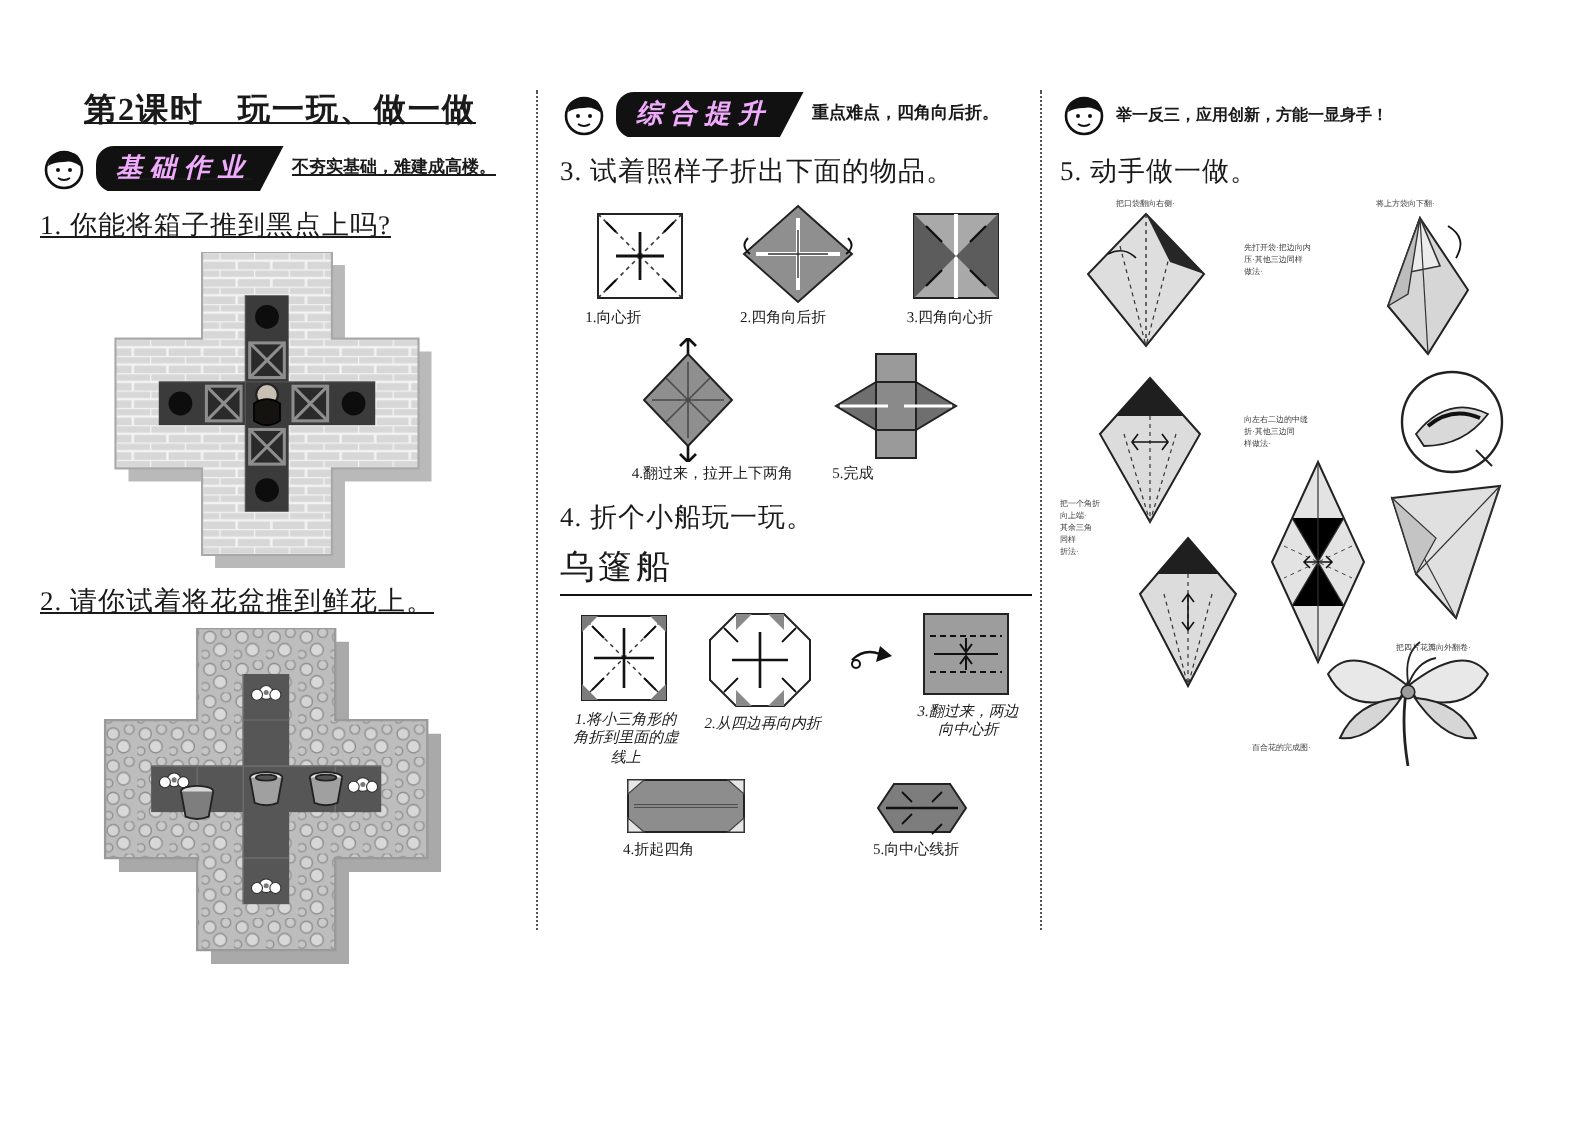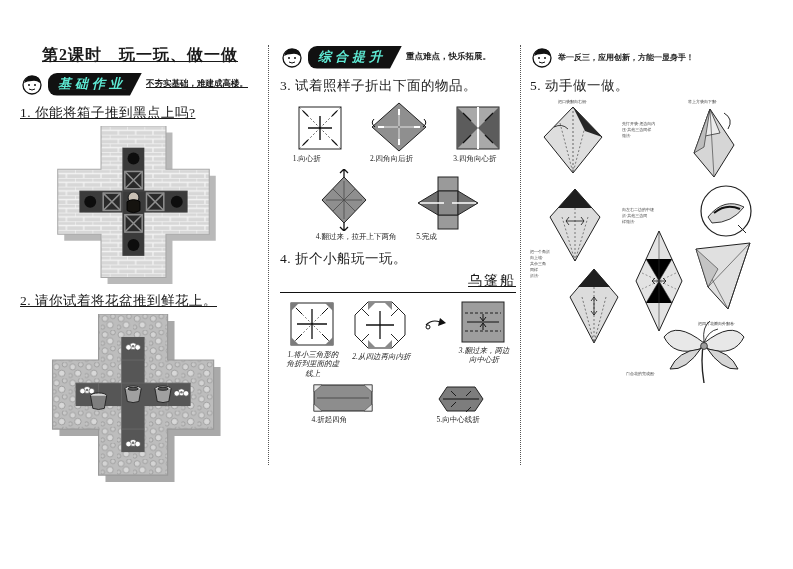--- a/index.html
+++ b/index.html
@@ -8,33 +8,33 @@
     background:#ffffff;
     font-family:"Liberation Serif","DejaVu Serif",serif;
     color:#1a1a1a;
   }
   .col{position:absolute;top:45px;}
   .divider{position:absolute;top:45px;height:420px;width:0;border-left:1.5px dotted #555;}
   
   .lesson-title{font-size:16px;font-weight:bold;letter-spacing:1px;text-align:center;}
   .badge-row{display:flex;align-items:center;gap:4px;margin-top:6px;}
   .badge-banner{
-    background:#111;color:#5eead4;font-weight:bold;font-style:italic;
+    background:#111;color:#f0abfc;font-weight:bold;font-style:italic;
     font-size:13px;letter-spacing:4px;padding:2px 16px 3px 10px;
     clip-path:polygon(0 0,100% 0,calc(100% - 12px) 100%,0 100%);
     border-radius:9px 0 0 9px;white-space:nowrap;
   }
   .badge-tagline{font-size:8.5px;font-weight:bold;white-space:nowrap;}
   .mascot{flex:0 0 auto;}
   .question{font-size:13.5px;margin-top:8px;letter-spacing:0.5px;}
   
   .cap{font-size:7.5px;text-align:center;white-space:pre-line;line-height:1.25;margin-top:1px;}
   .figblock{display:flex;flex-direction:column;align-items:flex-start;}
   .figrow{display:flex;align-items:flex-end;justify-content:space-around;}
-  .boat-title{font-size:14px;text-align:right;letter-spacing:2px;margin-top:4px;text-decoration:underline;}
+  .boat-title{font-size:17px;text-align:left;letter-spacing:2px;margin-top:4px;}
   .boat-rule{border-top:1.3px solid #111;margin-top:2px;}
   .ann{position:absolute;font-size:4px;color:#3c3c3c;line-height:1.5;white-space:pre-line;letter-spacing:0;}
 </style>
 </head>
 <body>
 
 <div class="divider" style="left:268px"></div>
 <div class="divider" style="left:520px"></div>
 
 <div class="col" style="left:20px;width:240px;text-decoration:underline;">
@@ -170,21 +170,21 @@
 <div class="col" style="left:280px;width:236px;">
   <div class="badge-row" style="margin-top:0;">
     <svg class="mascot" width="24" height="24" viewBox="0 0 24 24">
       <circle cx="12" cy="13" r="9" fill="#fff" stroke="#111" stroke-width="1.3"></circle>
       <path d="M4 11 Q6 3 13 4 Q21 4 20 11 Q16 8 12 9 Q7 9 4 11Z" fill="#111"></path>
       <circle cx="9" cy="13" r="1" fill="#111"></circle>
         <circle cx="15" cy="13" r="1" fill="#111"></circle>
       <path d="M9 17 Q12 19 15 17" stroke="#111" stroke-width="1" fill="none"></path>
     </svg>
     <div class="badge-banner">综合提升</div>
-    <div class="badge-tagline">重点难点，快乐拓展。</div>
+    <div class="badge-tagline">重点难点，四角向后折。</div>
   </div>
 
   <div class="question">3. 试着照样子折出下面的物品。</div>
 
   <div class="figrow" style="margin-top:6px;">
     <div class="figblock">
       <svg width="52" height="50" viewBox="0 0 52 50">
         <rect x="6" y="4" width="42" height="42" fill="#fff" stroke="#222" stroke-width="1"></rect>
         <path d="M6 4 L27 25 M48 4 L27 25 M6 46 L27 25 M48 46 L27 25" stroke="#333" stroke-width="0.8" stroke-dasharray="2,2" fill="none"></path>
         <path d="M27 13 V37 M15 25 H39" stroke="#111" stroke-width="1.4"></path>

